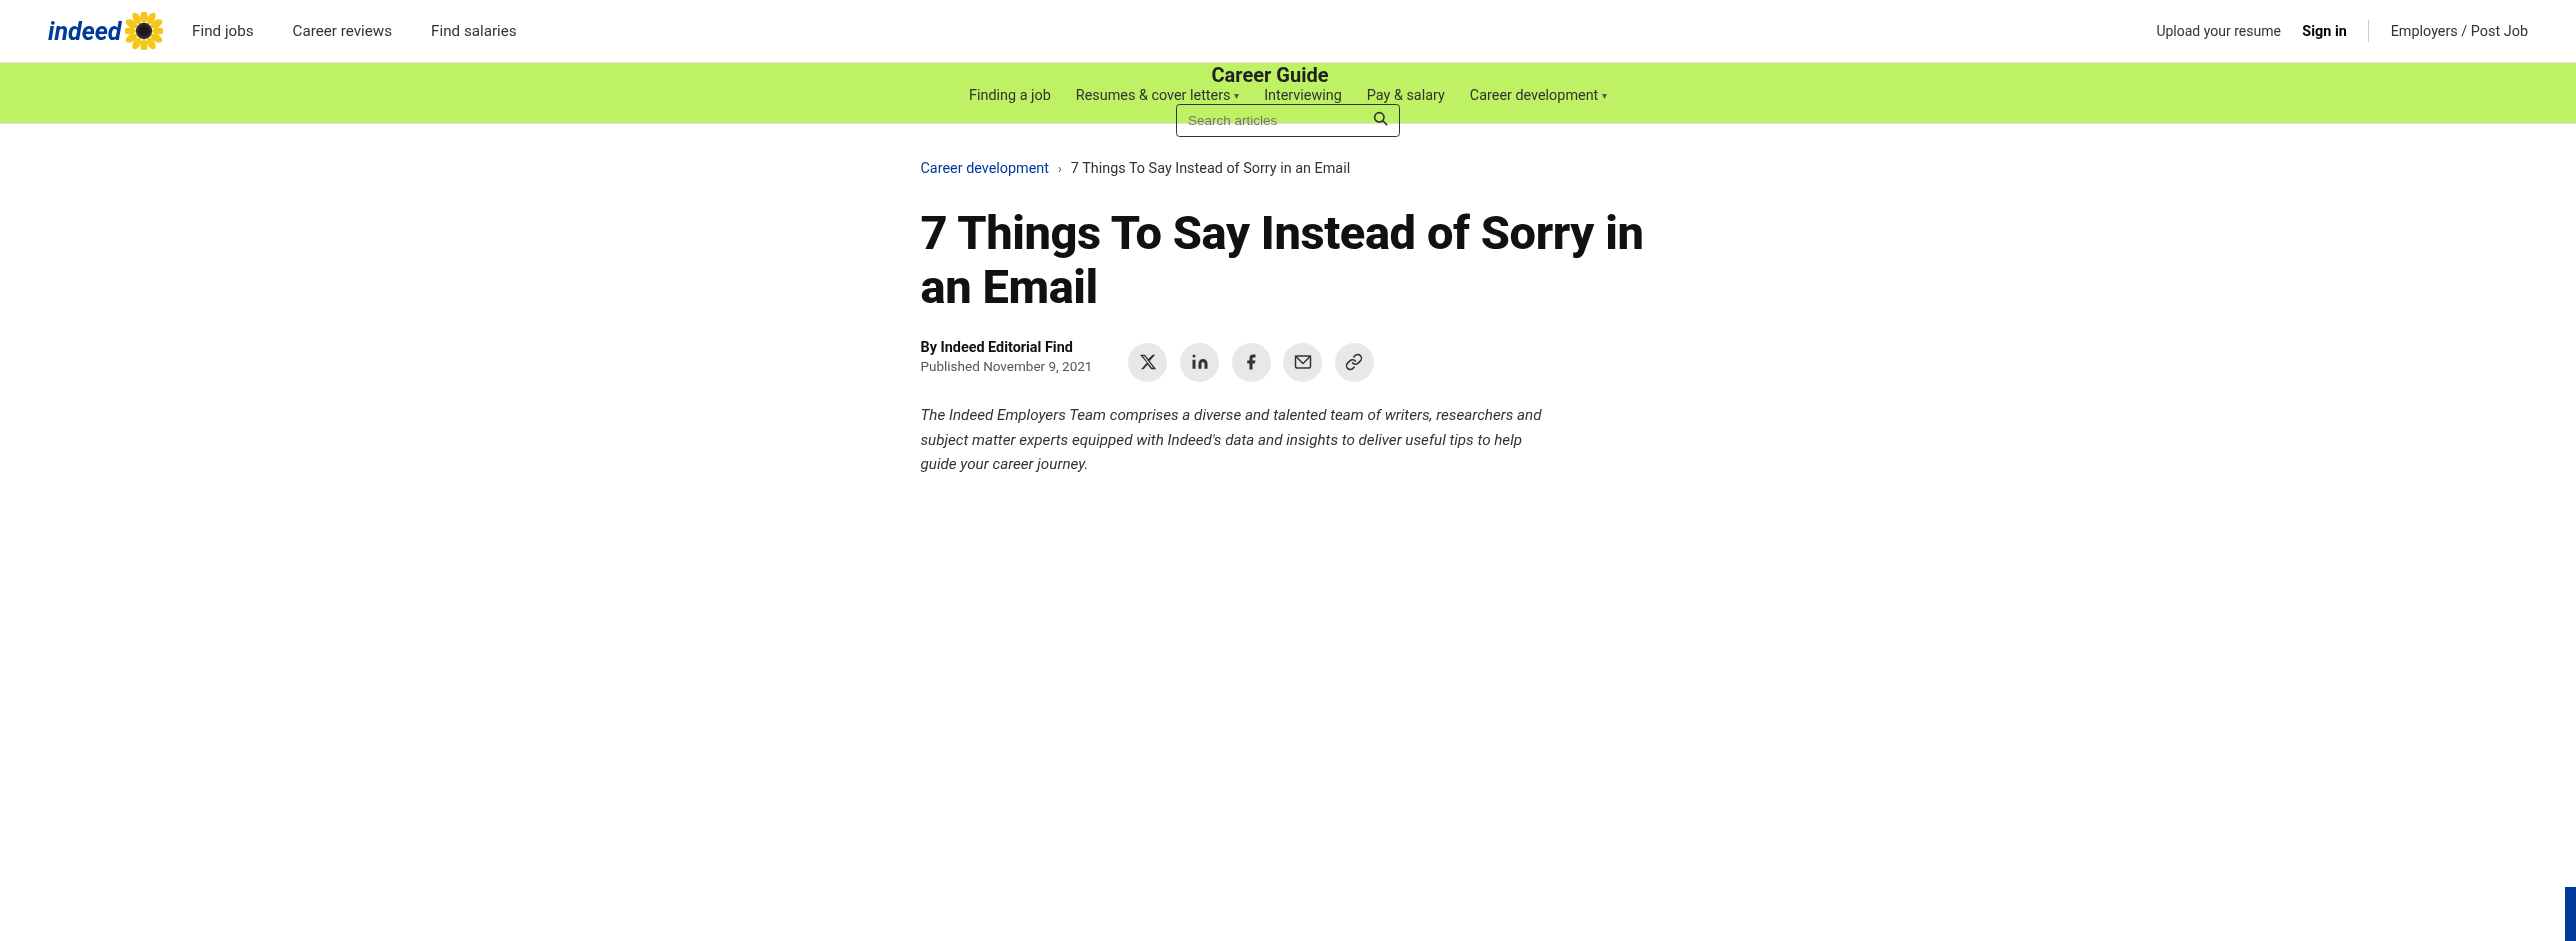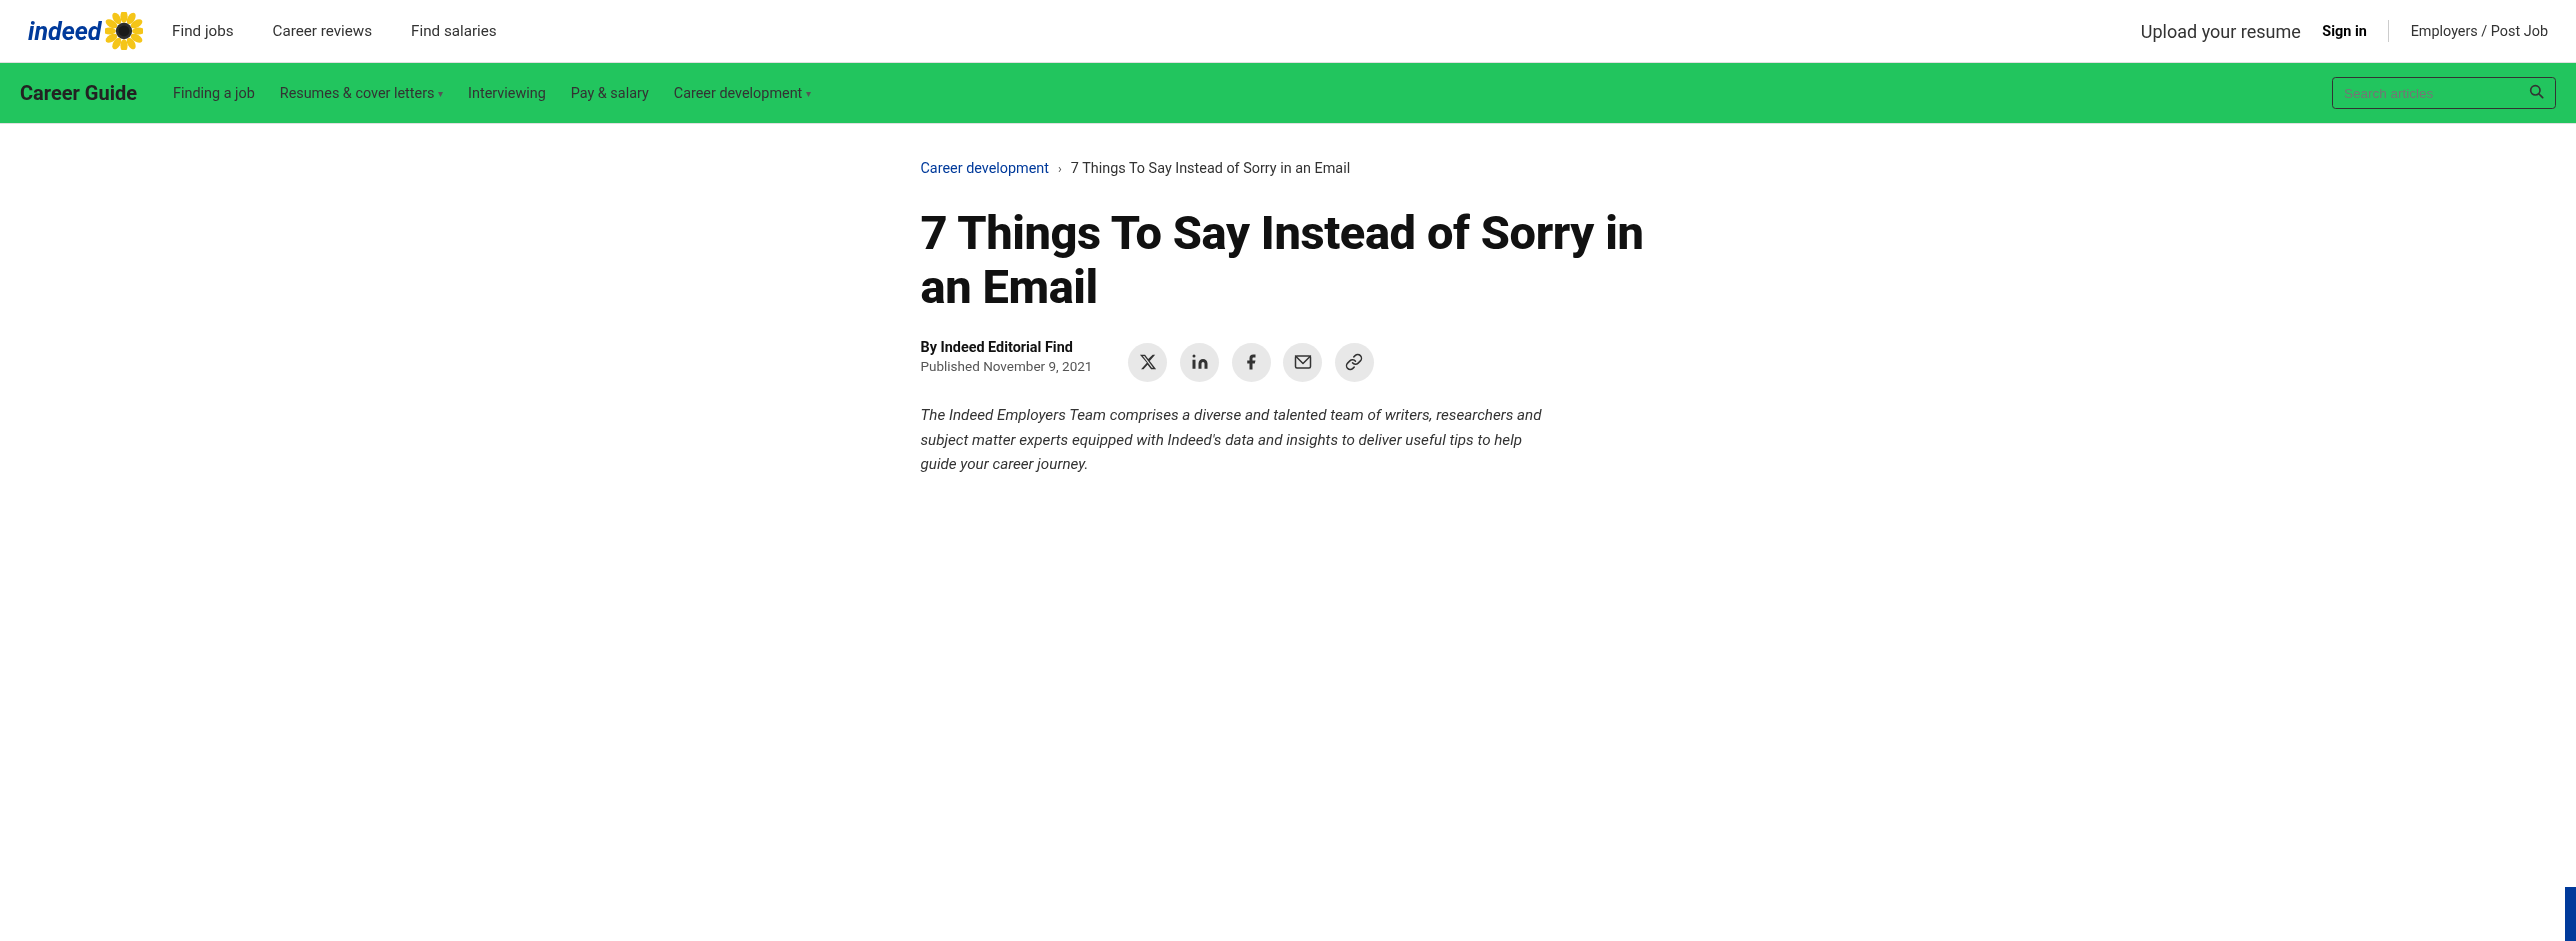--- a/index.html
+++ b/index.html
@@ -1,21 +1,21 @@
 <!DOCTYPE html>
 <html style="font-size:14.4px"><head>
   <meta charset="utf-8">
   <style>
     * { margin: 0; padding: 0; box-sizing: border-box; }
     body { font-family: -apple-system, BlinkMacSystemFont, 'Segoe UI', Roboto, Arial, sans-serif; background: #fff; color: #333; }
 
     
     .top-nav {
       display: flex;
-      padding: 0 28px;
+      padding: 0 48px;
       height: 63px;
       border-bottom: 0.9px solid #e0e0e0;
       background: #fff;
     }
     .logo-area {
       display: flex;
       align-items: center;
       gap: 7.2px;
       margin-right: 29px;
       text-decoration: none;
@@ -46,21 +46,21 @@
       color: #333;
       font-size: 15.2px;
       font-weight: 400;
     }
     .top-nav-right {
       display: flex;
       align-items: center;
       gap: 21.5px;
     }
     .upload-resume {
-      font-size: 18px;
+      font-size: 14px;
       color: #333;
       text-decoration: none;
     }
     .sign-in {
       font-size: 14.4px;
       font-weight: 700;
       color: #000000;
       text-decoration: none;
     }
     .divider-v {
@@ -71,24 +71,25 @@
     .employers-post {
       font-size: 14.4px;
       color: #333;
       text-decoration: none;
     }
 
     
     .career-guide-nav {
       display: flex;
       align-items: center;
-      padding: 0 20px;
+      padding: 0 36px;
       height: 61px;
       border-bottom: 0.9px solid #e0e0e0;
-      background: #22c55e;
+      background: #bef264;
+      flex-direction: column;
     }
     .career-guide-title {
       font-size: 20px;
       font-weight: 700;
       color: #222;
       margin-right: 36px;
       white-space: nowrap;
     }
     .guide-nav-links {
       display: flex;

